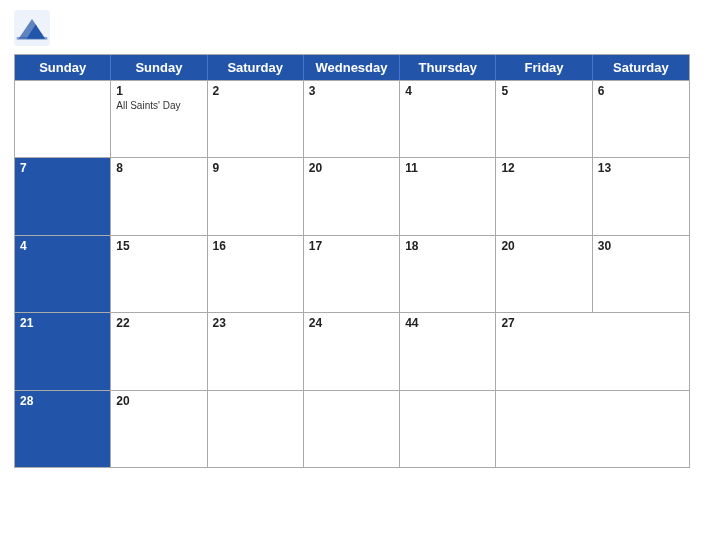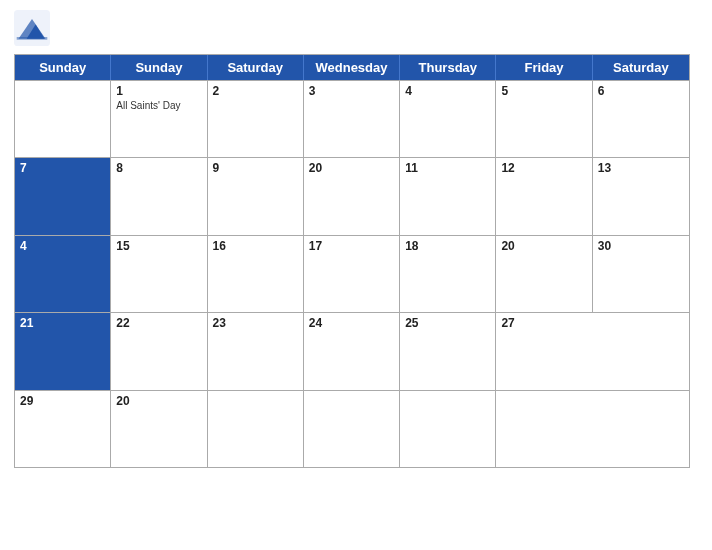--- a/index.html
+++ b/index.html
@@ -228,29 +228,29 @@
           <div class="day-cell">
             <div class="day-num">22</div>
           </div>
           <div class="day-cell">
             <div class="day-num">23</div>
           </div>
           <div class="day-cell">
             <div class="day-num">24</div>
           </div>
           <div class="day-cell">
-            <div class="day-num">25</div>
+            <div class="day-num">44</div>
           </div>
           <div class="day-cell">
             <div class="day-num">27</div>
           </div>
         </div>
         <div class="week">
-          <div class="day-cell">
-            <div class="day-num">29</div>
+          <div class="day-cell blue-bg">
+            <div class="day-num">28</div>
           </div>
           <div class="day-cell">
             <div class="day-num">20</div>
           </div>
           <div class="day-cell"></div>
           <div class="day-cell"></div>
           <div class="day-cell"></div>
           <div class="day-cell"></div>
         </div>
       </div>

